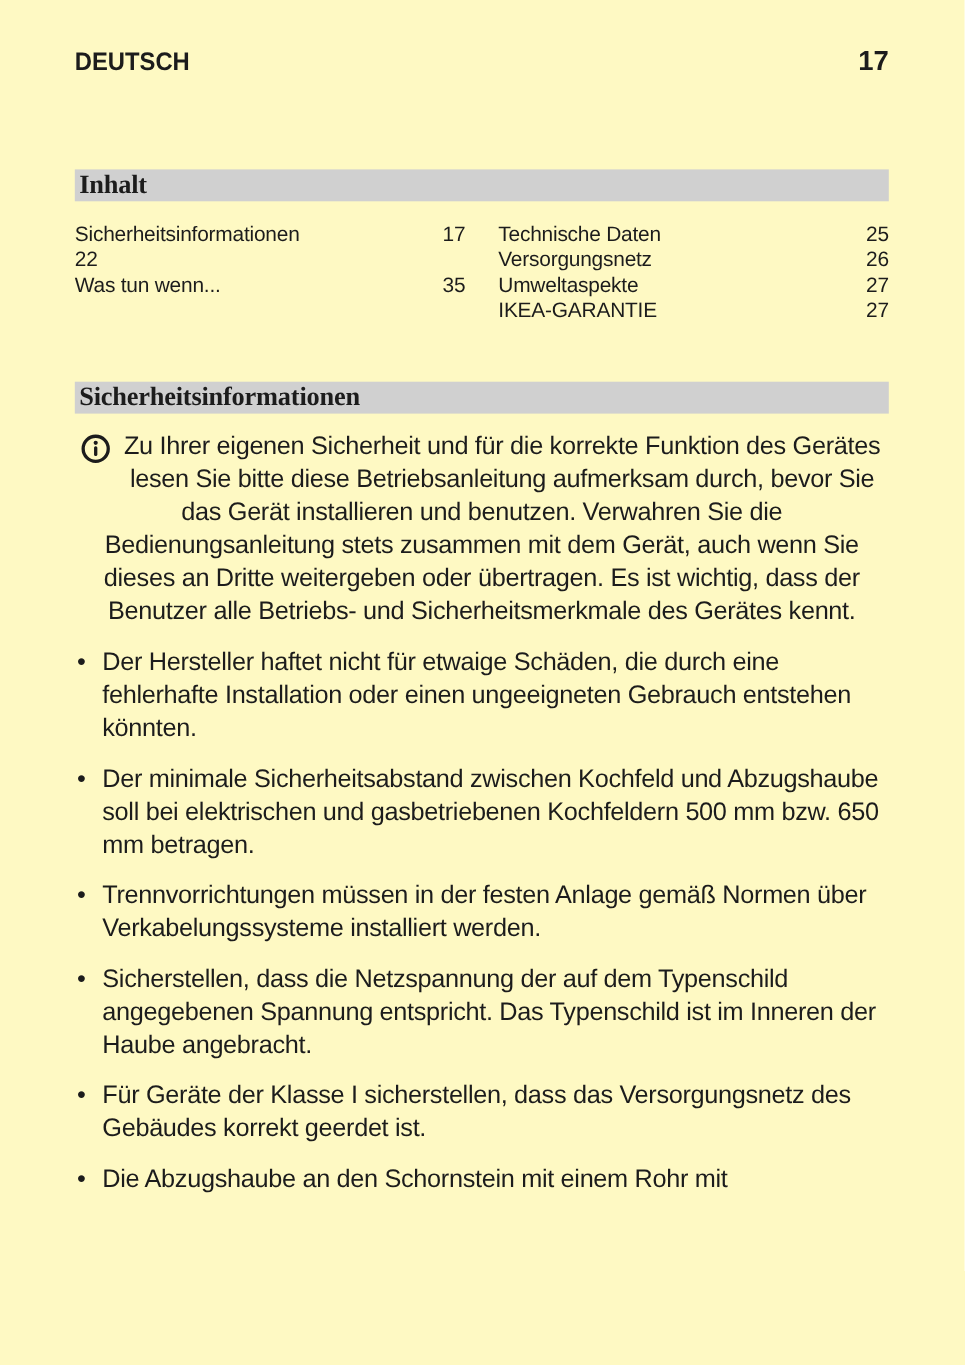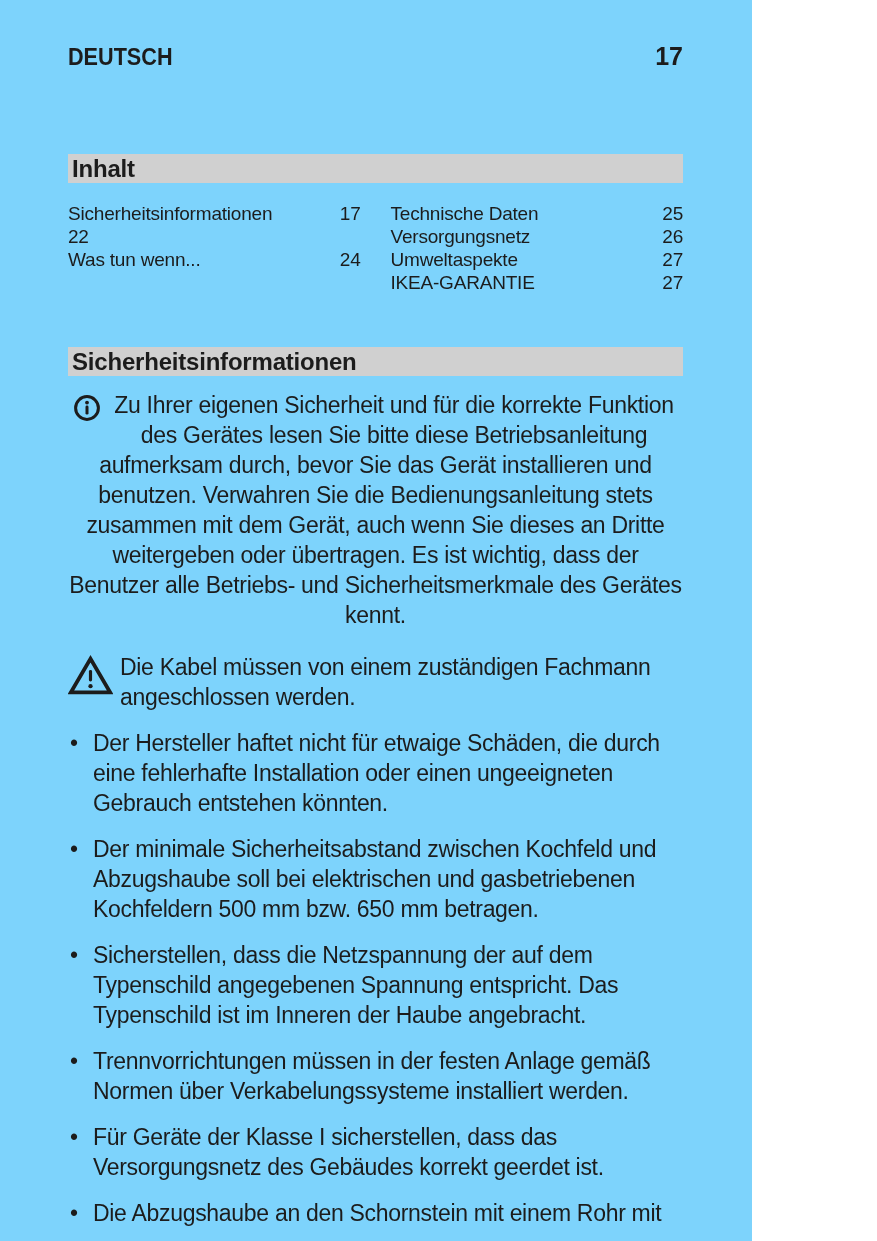--- a/index.html
+++ b/index.html
@@ -4,23 +4,23 @@
 <style>
   html, body {
     margin: 0;
     padding: 0;
     background: #ffffff;
     font-family: "Liberation Sans", sans-serif;
     color: #1c1c1c;
   }
   .page {
     position: relative;
-    width: 752px;
+    width: 877px;
     height: 1241px;
-    background: #7dd3fc;
+    background: #fef9c3;
     box-sizing: border-box;
     padding: 42px 69px 0 68px;
     overflow: hidden;
   }
   .page-header {
     display: flex;
     justify-content: space-between;
     align-items: baseline;
     height: 30px;
     margin-bottom: 82px;
@@ -38,20 +38,21 @@
     font-weight: 700;
   }
   .section-bar {
     background: #d0d0d0;
     height: 29px;
     line-height: 29px;
     padding-left: 4px;
     font-size: 24px;
     font-weight: 700;
     letter-spacing: -0.2px;
+    font-family: Liberation Serif, serif;
   }
   .section-bar.second {
     margin-top: 53px;
   }
   .toc {
     margin-top: 19px;
     display: grid;
     grid-template-columns: 1fr 1fr;
     column-gap: 30px;
     font-size: 19px;
@@ -131,21 +132,21 @@
     <div class="toc-col">
       <div class="toc-row">
         <span class="toc-label">Sicherheitsinformationen</span>
         <span class="toc-page">17</span>
       </div>
       <div class="toc-row">
         <span class="toc-page">22</span>
       </div>
       <div class="toc-row">
         <span class="toc-label">Was tun wenn...</span>
-        <span class="toc-page">24</span>
+        <span class="toc-page">35</span>
       </div>
     </div>
     <div class="toc-col">
       <div class="toc-row">
         <span class="toc-label">Technische Daten</span>
         <span class="toc-page">25</span>
       </div>
       <div class="toc-row">
         <span class="toc-label">Versorgungsnetz</span>
         <span class="toc-page">26</span>
@@ -169,33 +170,23 @@
     <span class="icon-float info-float">
       <svg width="28" height="28" viewBox="0 0 28 28" aria-hidden="true">
         <circle cx="14" cy="14" r="11.4" fill="none" stroke="#1c1c1c" stroke-width="3"></circle>
         <circle cx="14" cy="8.6" r="1.9" fill="#1c1c1c"></circle>
         <rect x="12.5" y="11.6" width="3" height="9" rx="1.4" fill="#1c1c1c"></rect>
       </svg>
     </span>
     <span>Zu Ihrer eigenen Sicherheit und für die korrekte Funktion des Gerätes lesen Sie bitte diese Betriebsanleitung aufmerksam durch, bevor Sie das Gerät installieren und benutzen. Verwahren Sie die Bedienungsanleitung stets zusammen mit dem Gerät, auch wenn Sie dieses an Dritte weitergeben oder übertragen. Es ist wichtig, dass der Benutzer alle Betriebs- und Sicherheitsmerkmale des Gerätes kennt.</span>
   </div>
 
-  <div class="para warn-para clearfix">
-    <span class="icon-float warn-float">
-      <svg width="45" height="41" viewBox="0 0 48 44" aria-hidden="true">
-        <path d="M24 4 L45 40 L3 40 Z" fill="none" stroke="#1c1c1c" stroke-width="4" stroke-linejoin="miter"></path>
-        <rect x="22.3" y="16" width="3.4" height="12.5" rx="1.6" fill="#1c1c1c"></rect>
-        <circle cx="24" cy="33.5" r="2.3" fill="#1c1c1c"></circle>
-      </svg>
-    </span>
-    <span>Die Kabel müssen von einem zuständigen Fachmann angeschlossen werden.</span>
-  </div>
 
   <ul class="bullets">
     <li>Der Hersteller haftet nicht für etwaige Schäden, die durch eine fehlerhafte Installation oder einen ungeeigneten Gebrauch entstehen könnten.</li>
     <li>Der minimale Sicherheitsabstand zwischen Kochfeld und Abzugshaube soll bei elektrischen und gasbetriebenen Kochfeldern 500 mm bzw. 650 mm betragen.</li>
+    <li>Trennvorrichtungen müssen in der festen Anlage gemäß Normen über Verkabelungssysteme installiert werden.</li>
     <li>Sicherstellen, dass die Netzspannung der auf dem Typenschild angegebenen Spannung entspricht. Das Typenschild ist im Inneren der Haube angebracht.</li>
-    <li>Trennvorrichtungen müssen in der festen Anlage gemäß Normen über Verkabelungssysteme installiert werden.</li>
     <li>Für Geräte der Klasse I sicherstellen, dass das Versorgungsnetz des Gebäudes korrekt geerdet ist.</li>
     <li>Die Abzugshaube an den Schornstein mit einem Rohr mit</li>
   </ul>
 
 </div>
 
 </body></html>

